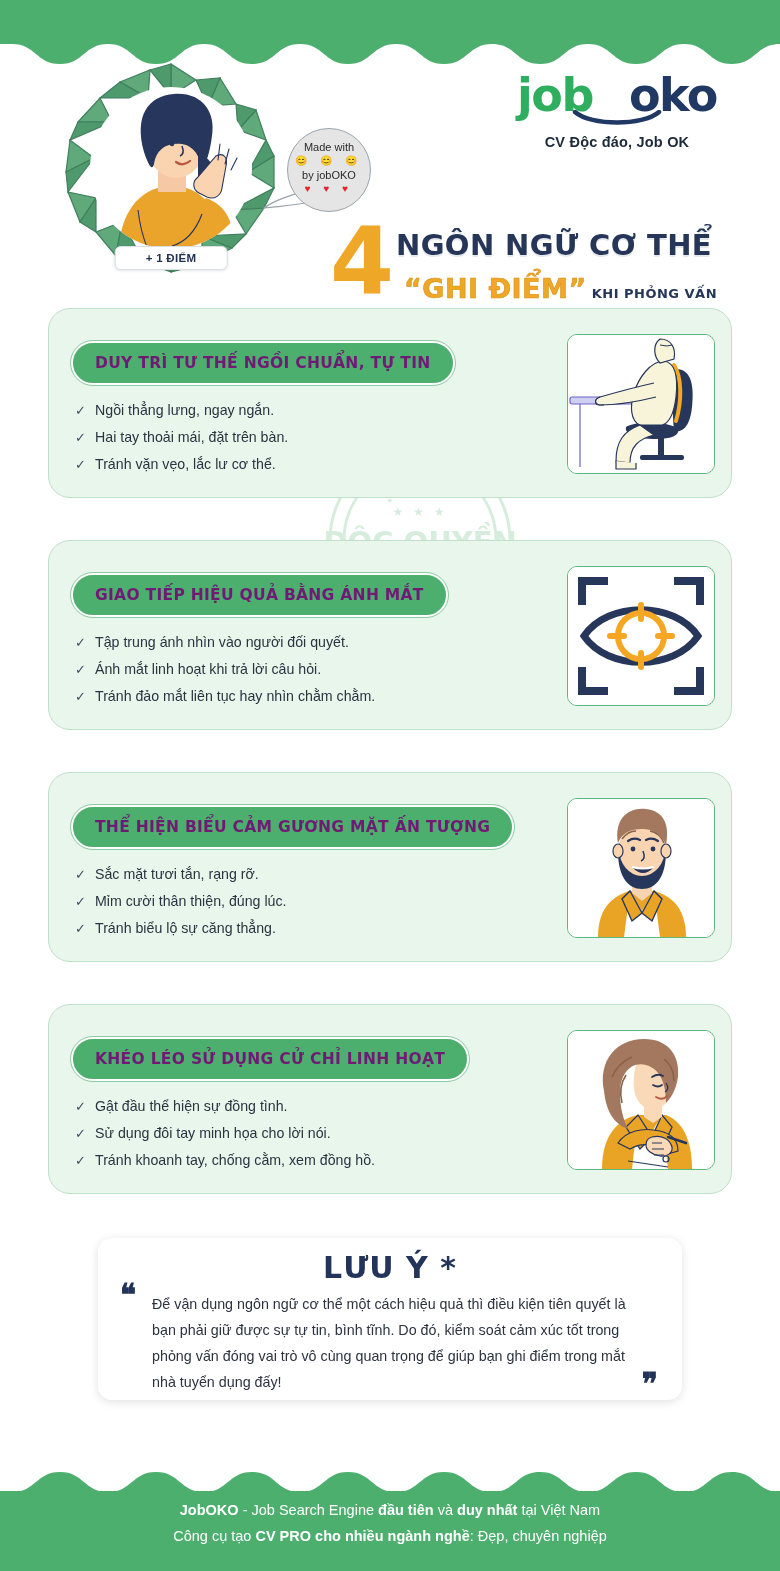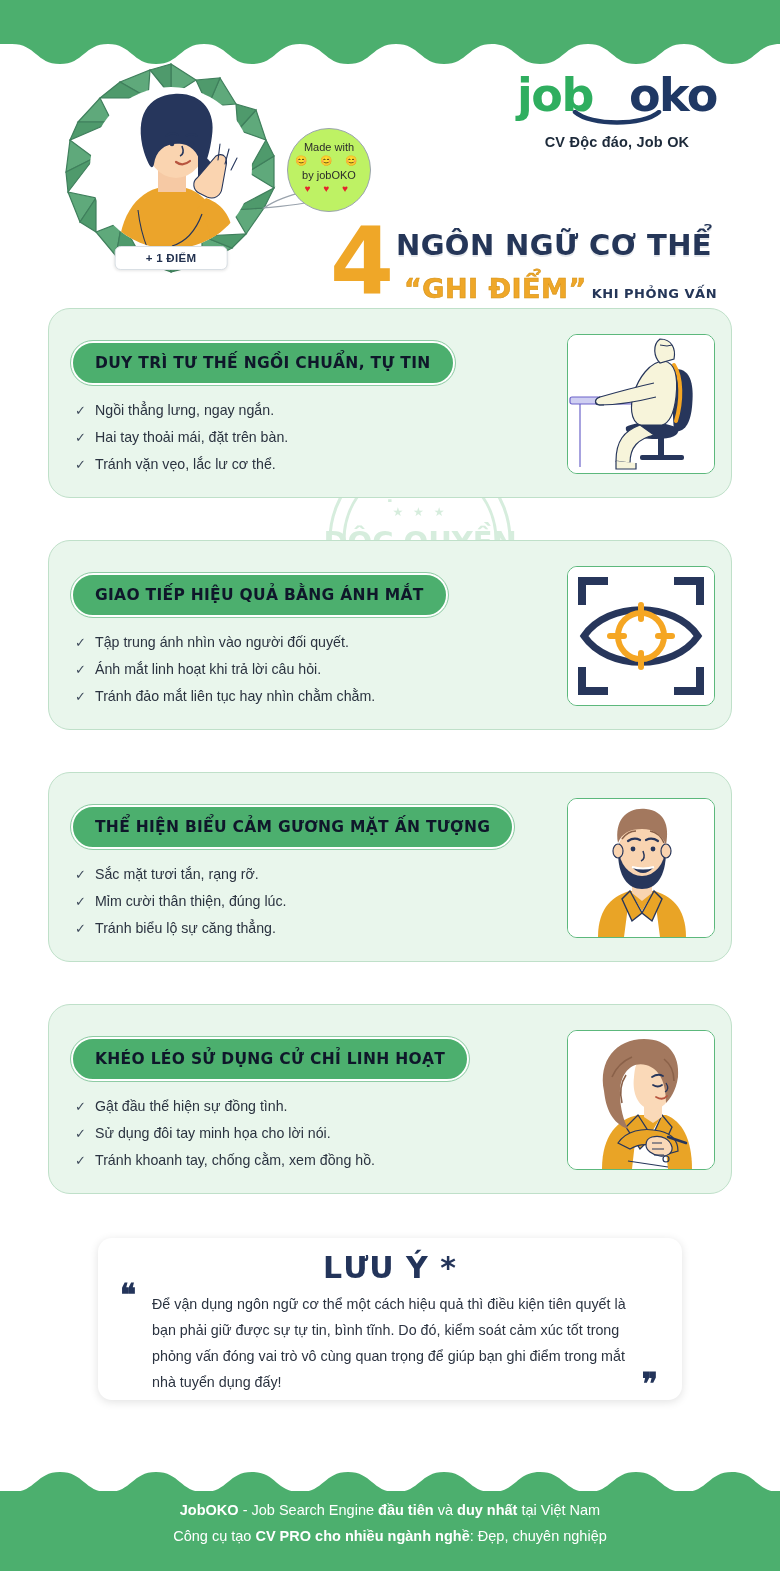--- a/index.html
+++ b/index.html
@@ -84,21 +84,21 @@
     box-shadow: 0 1px 3px rgba(0,0,0,0.10);
   }
 
   
   .bubble {
     position: absolute;
     left: 287px; top: 68px;
     width: 84px; height: 84px;
     border: 1.3px solid #9aa3ad;
     border-radius: 50%;
-    background: #bef264;
+    background: #e5e5e5;
     text-align: center;
     padding-top: 11px;
     z-index: 4;
   }
   .bubble .ln { font-size: 11px; color: #2b2b2b; line-height: 14px; }
   .bubble .emo { font-size: 10px; letter-spacing: 5px; line-height: 14px; }
   .bubble .hearts { font-size: 10px; color: #e4252b; letter-spacing: 5px; line-height: 13px; }
   .bubble-tail { position: absolute; left: 262px; top: 122px; z-index: 3; }
 
   
@@ -195,21 +195,21 @@
   .card-3 { top: 772px;  height: 190px; }
   .card-4 { top: 1004px; height: 190px; }
 
   .pill {
     position: absolute;
     left: 22px; top: 32px;
     background: #4CAF6E;
     border: 2.5px solid #ffffff;
     outline: 1.5px solid #8ecba4;
     border-radius: 26px;
-    color: #0f172a;
+    color: #701a75;
     font-size: 15.5px;
     font-weight: 700;
     letter-spacing: 0.3px;
     padding: 11px 22px 11px 22px;
     white-space: nowrap;
     font-family: "DejaVu Sans", sans-serif;
   }
 
   .bullets {
     position: absolute;

